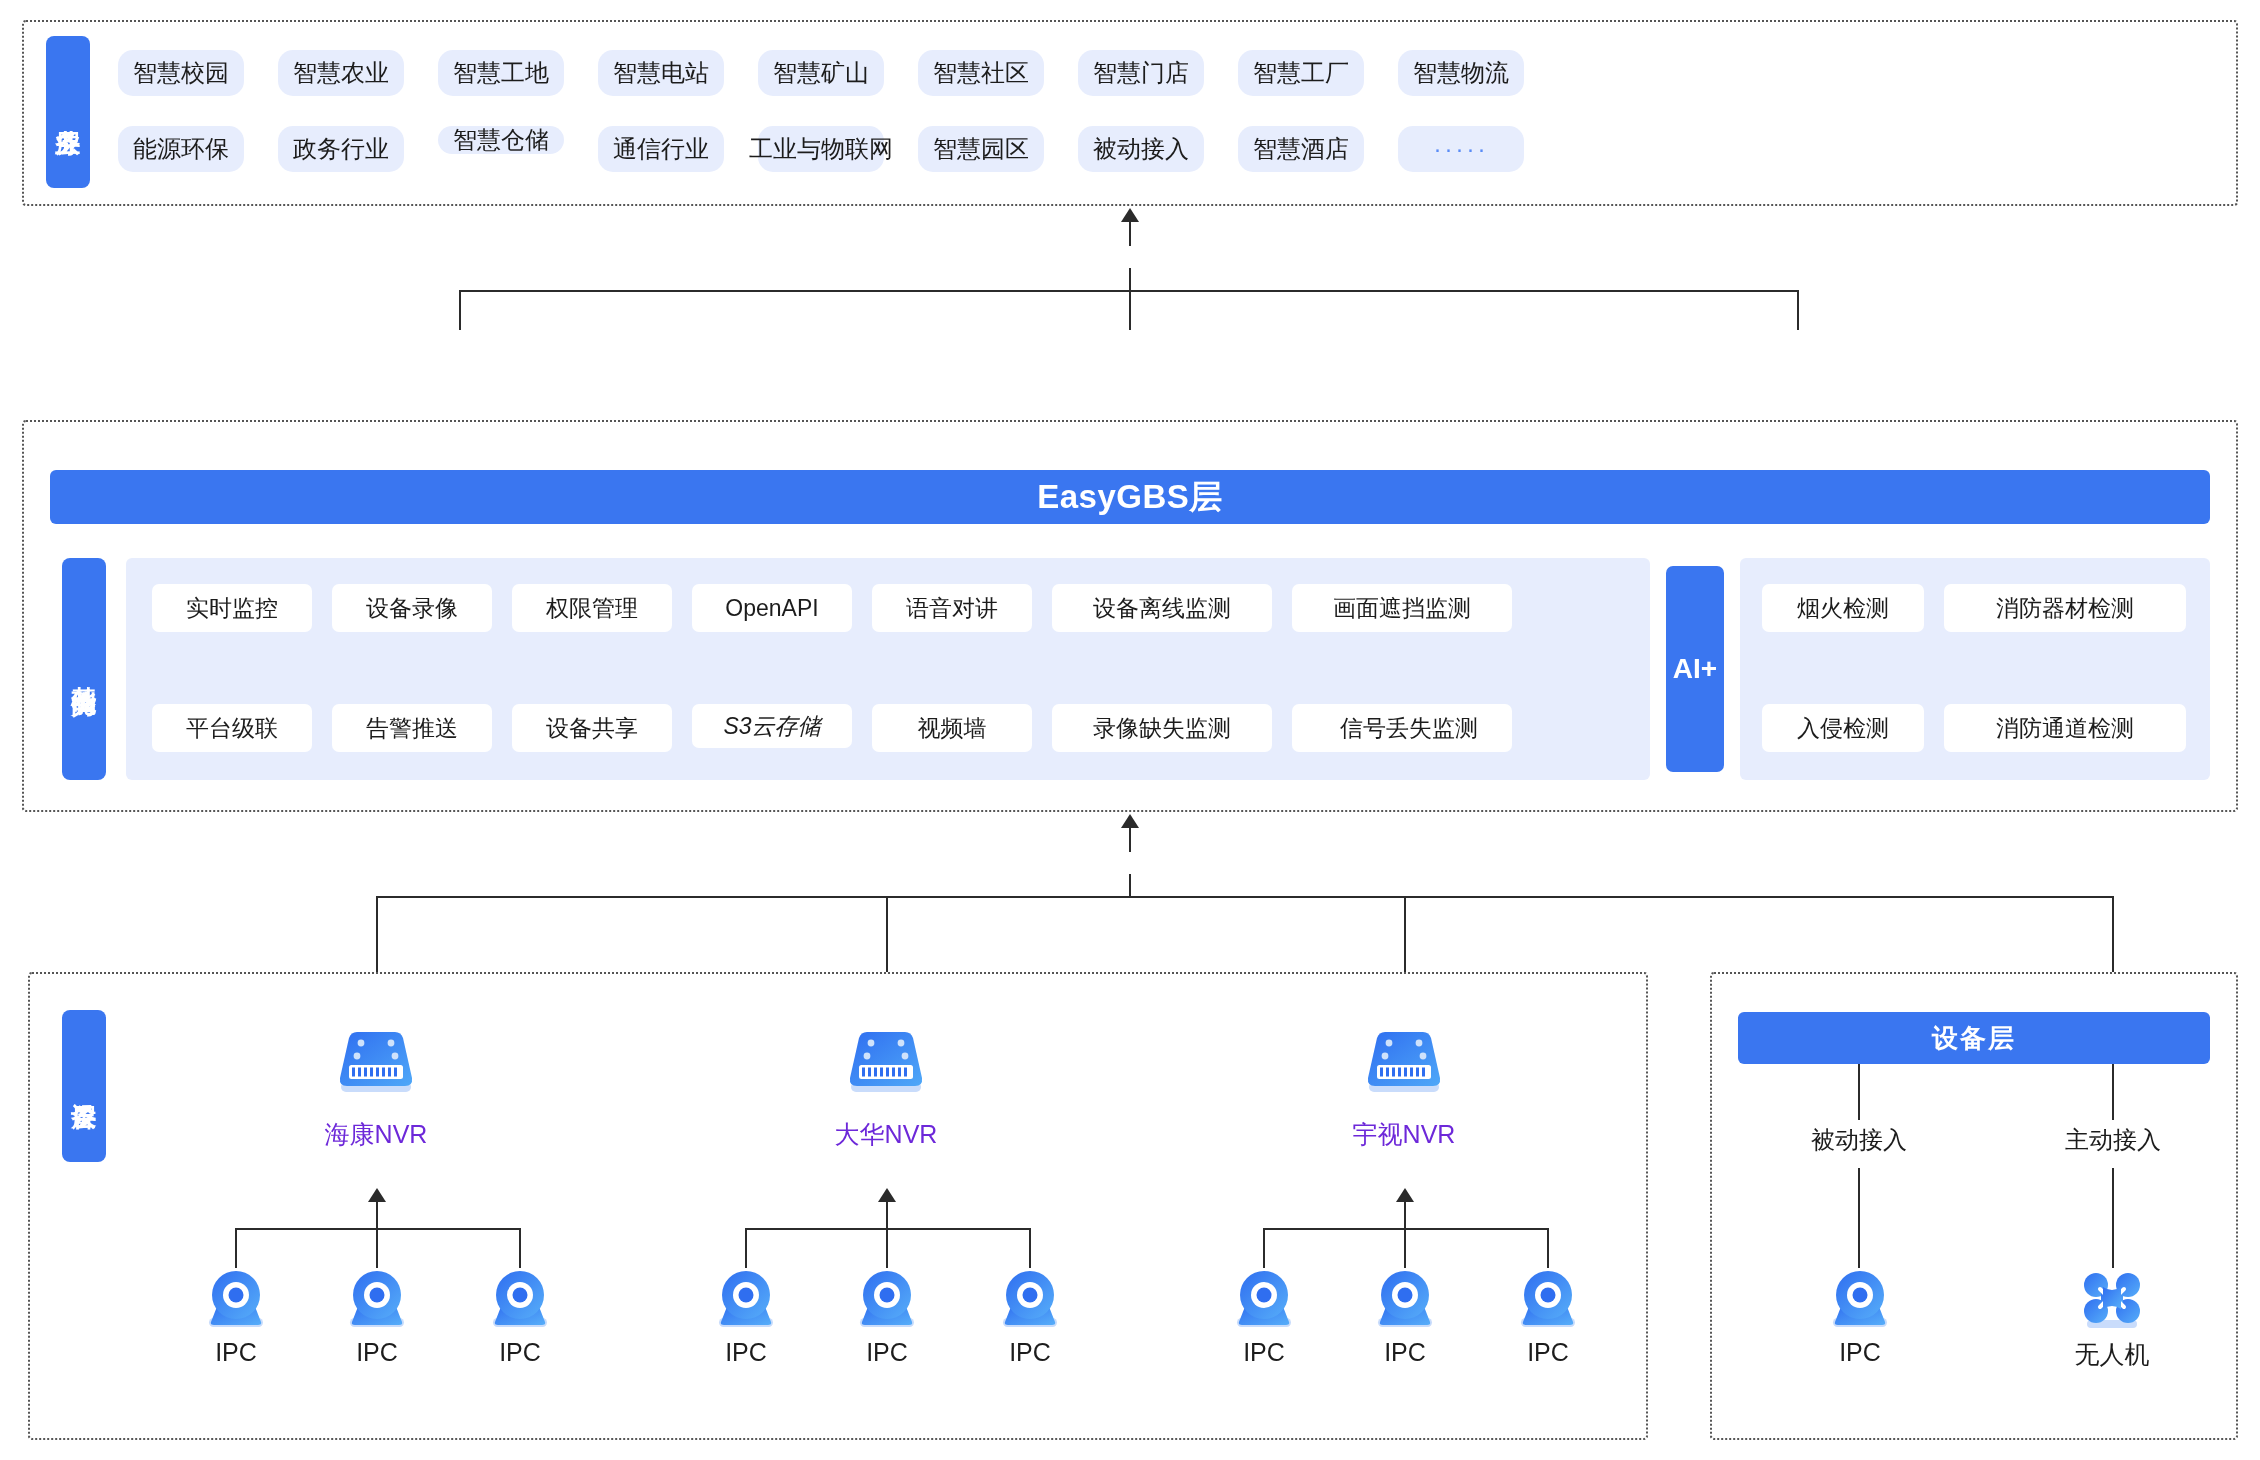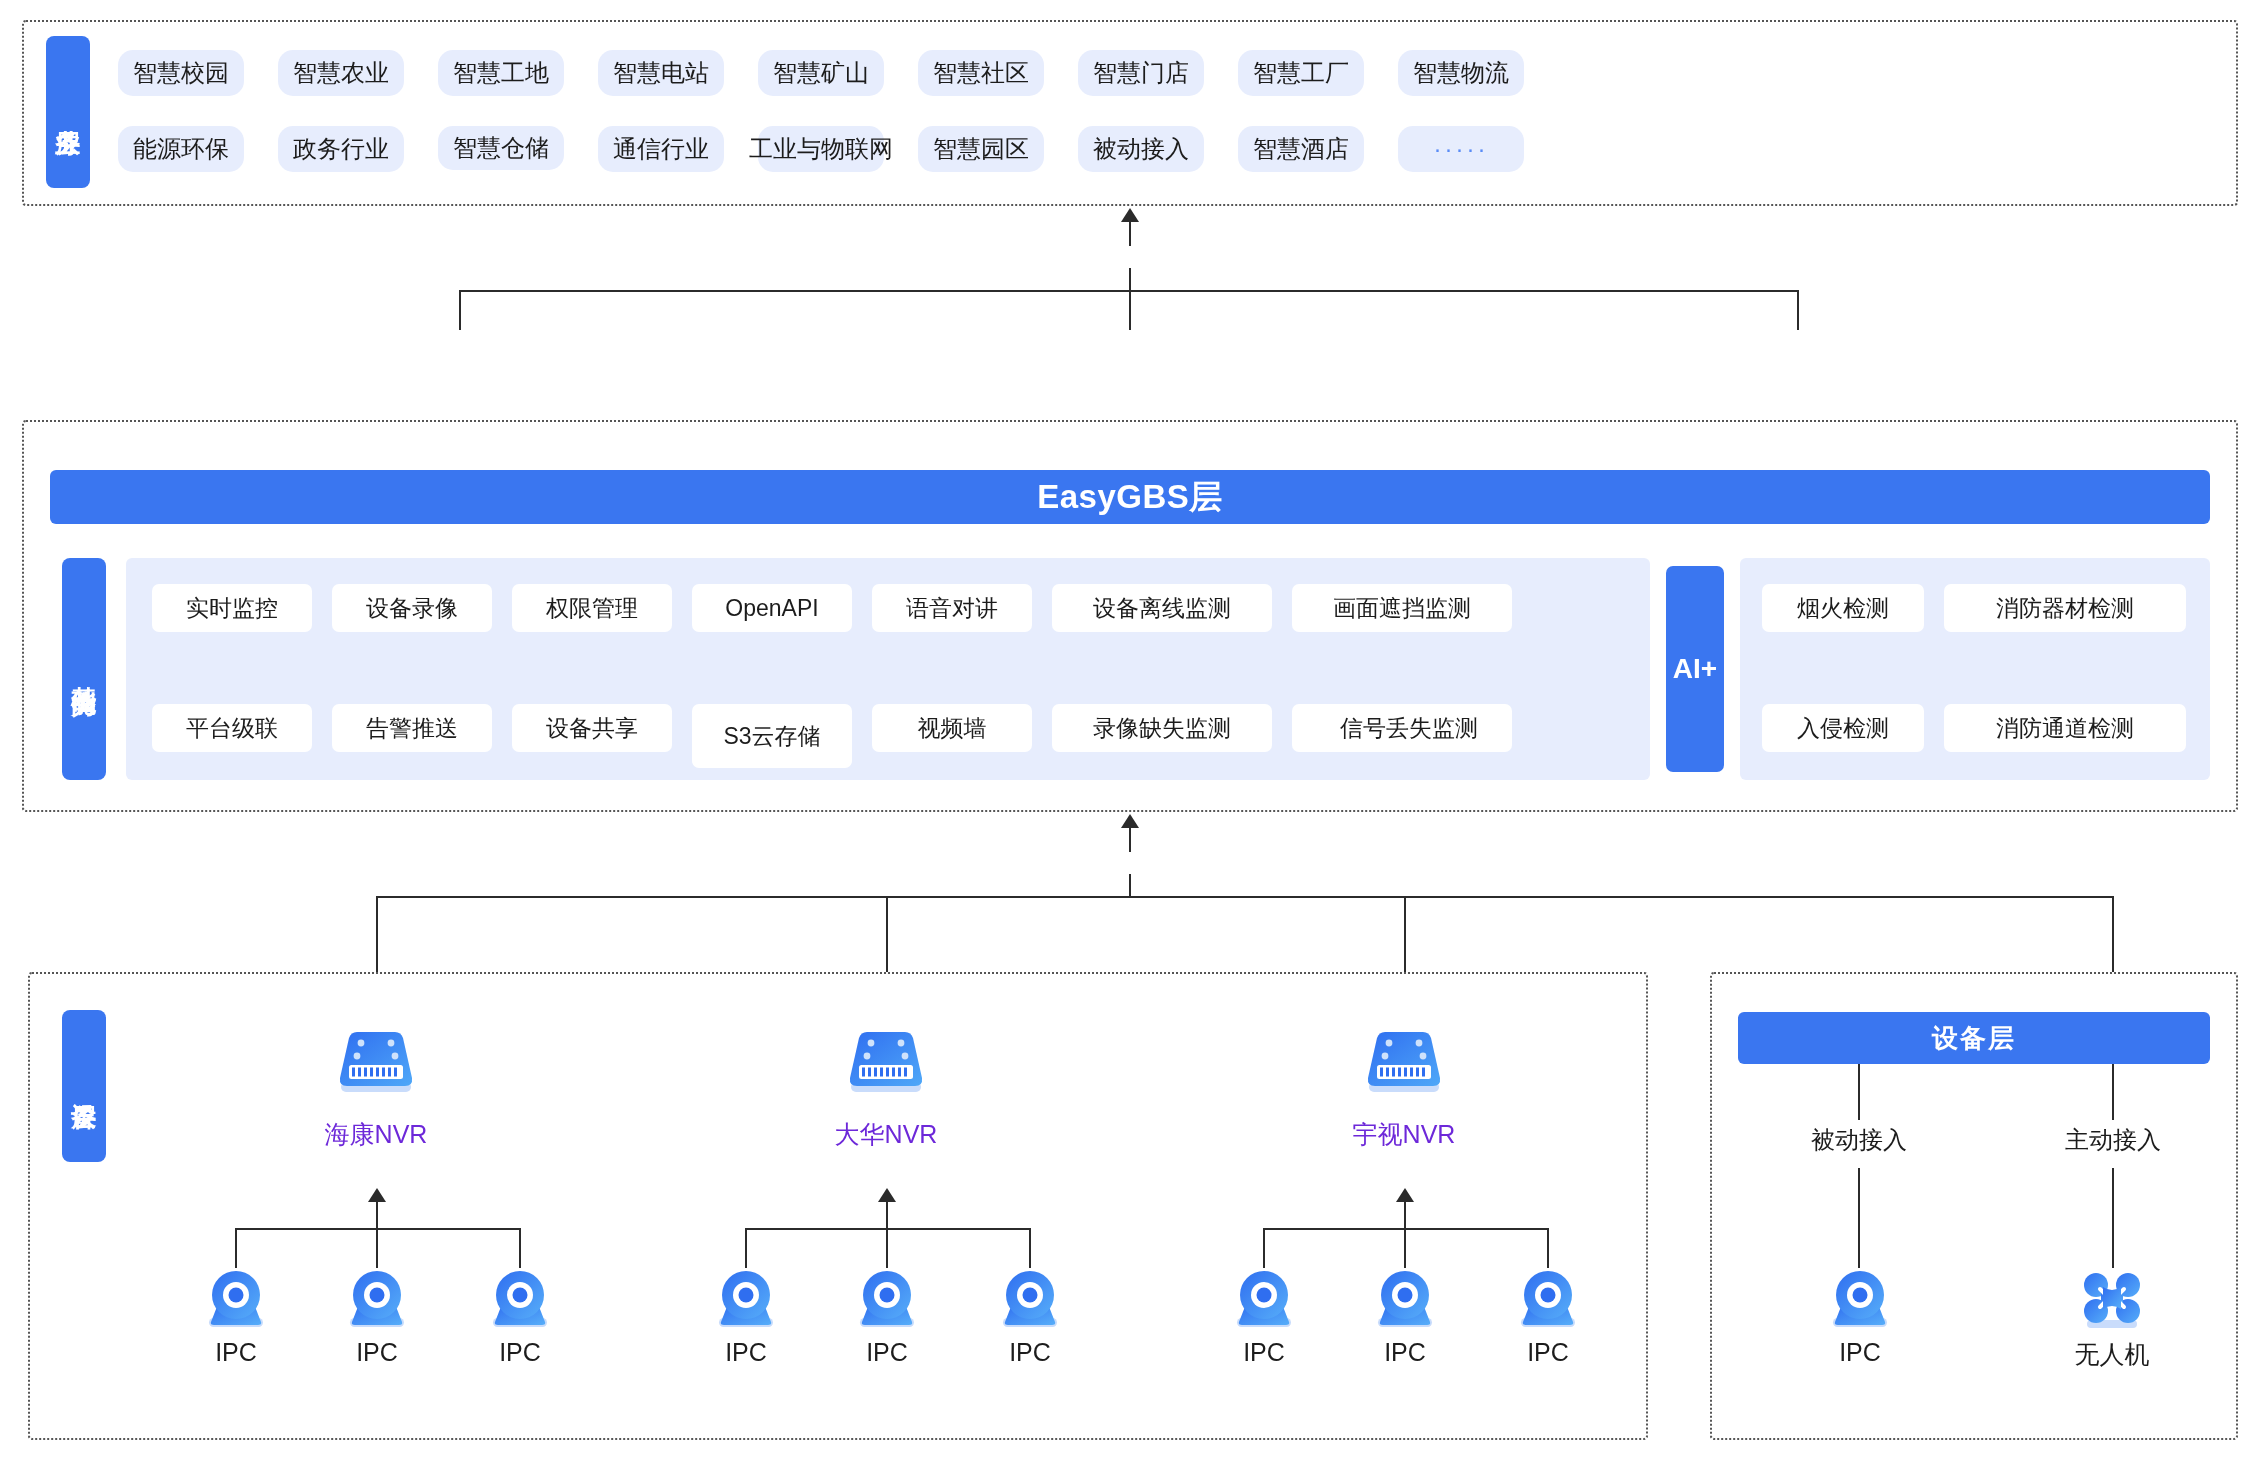--- a/index.html
+++ b/index.html
@@ -89,21 +89,21 @@
   <div class="biz-cell" style="left:438px;top:50px;width:126px;height:46px;">智慧工地</div>
   <div class="biz-cell" style="left:598px;top:50px;width:126px;height:46px;">智慧电站</div>
   <div class="biz-cell" style="left:758px;top:50px;width:126px;height:46px;">智慧矿山</div>
   <div class="biz-cell" style="left:918px;top:50px;width:126px;height:46px;">智慧社区</div>
   <div class="biz-cell" style="left:1078px;top:50px;width:126px;height:46px;">智慧门店</div>
   <div class="biz-cell" style="left:1238px;top:50px;width:126px;height:46px;">智慧工厂</div>
   <div class="biz-cell" style="left:1398px;top:50px;width:126px;height:46px;">智慧物流</div>
 
   <div class="biz-cell" style="left:118px;top:126px;width:126px;height:46px;">能源环保</div>
   <div class="biz-cell" style="left:278px;top:126px;width:126px;height:46px;">政务行业</div>
-  <div class="biz-cell" style="left:438px;top:126px;width:126px;height:44px;">智慧仓储</div>
+  <div class="biz-cell" style="left:438px;top:126px;width:126px;height:28px;">智慧仓储</div>
   <div class="biz-cell" style="left:598px;top:126px;width:126px;height:46px;">通信行业</div>
   <div class="biz-cell" style="left:758px;top:126px;width:126px;height:46px;">工业与物联网</div>
   <div class="biz-cell" style="left:918px;top:126px;width:126px;height:46px;">智慧园区</div>
   <div class="biz-cell" style="left:1078px;top:126px;width:126px;height:46px;">被动接入</div>
   <div class="biz-cell" style="left:1238px;top:126px;width:126px;height:46px;">智慧酒店</div>
   <div class="biz-cell dots" style="left:1398px;top:126px;width:126px;height:46px;">·····</div>
 
   <div class="arrow-up" style="left:1121px;top:208px;"></div>
   <div class="line vline" style="left:1129px;top:222px;height:24px;"></div>
   <div class="line vline" style="left:1129px;top:268px;height:24px;"></div>
@@ -124,21 +124,21 @@
   <div class="cap-cell" style="left:332px;top:584px;width:160px;height:48px;">设备录像</div>
   <div class="cap-cell" style="left:512px;top:584px;width:160px;height:48px;">权限管理</div>
   <div class="cap-cell" style="left:692px;top:584px;width:160px;height:48px;">OpenAPI</div>
   <div class="cap-cell" style="left:872px;top:584px;width:160px;height:48px;">语音对讲</div>
   <div class="cap-cell" style="left:1052px;top:584px;width:220px;height:48px;">设备离线监测</div>
   <div class="cap-cell" style="left:1292px;top:584px;width:220px;height:48px;">画面遮挡监测</div>
 
   <div class="cap-cell" style="left:152px;top:704px;width:160px;height:48px;">平台级联</div>
   <div class="cap-cell" style="left:332px;top:704px;width:160px;height:48px;">告警推送</div>
   <div class="cap-cell" style="left:512px;top:704px;width:160px;height:48px;">设备共享</div>
-  <div class="cap-cell" style="left:692px;top:704px;width:160px;height:64px;">S3云存储</div>
+  <div class="cap-cell" style="left:692px;top:704px;width:160px;height:44px;font-style:italic;">S3云存储</div>
   <div class="cap-cell" style="left:872px;top:704px;width:160px;height:48px;">视频墙</div>
   <div class="cap-cell" style="left:1052px;top:704px;width:220px;height:48px;">录像缺失监测</div>
   <div class="cap-cell" style="left:1292px;top:704px;width:220px;height:48px;padding-left:14px;">信号丢失监测</div>
 
   <div class="ai-tab" style="left:1666px;top:566px;width:58px;height:206px;">AI+</div>
   <div class="cap-group" style="left:1740px;top:558px;width:470px;height:222px;"></div>
 
   <div class="cap-cell" style="left:1762px;top:584px;width:162px;height:48px;">烟火检测</div>
   <div class="cap-cell" style="left:1944px;top:584px;width:242px;height:48px;">消防器材检测</div>
   <div class="cap-cell" style="left:1762px;top:704px;width:162px;height:48px;">入侵检测</div>

